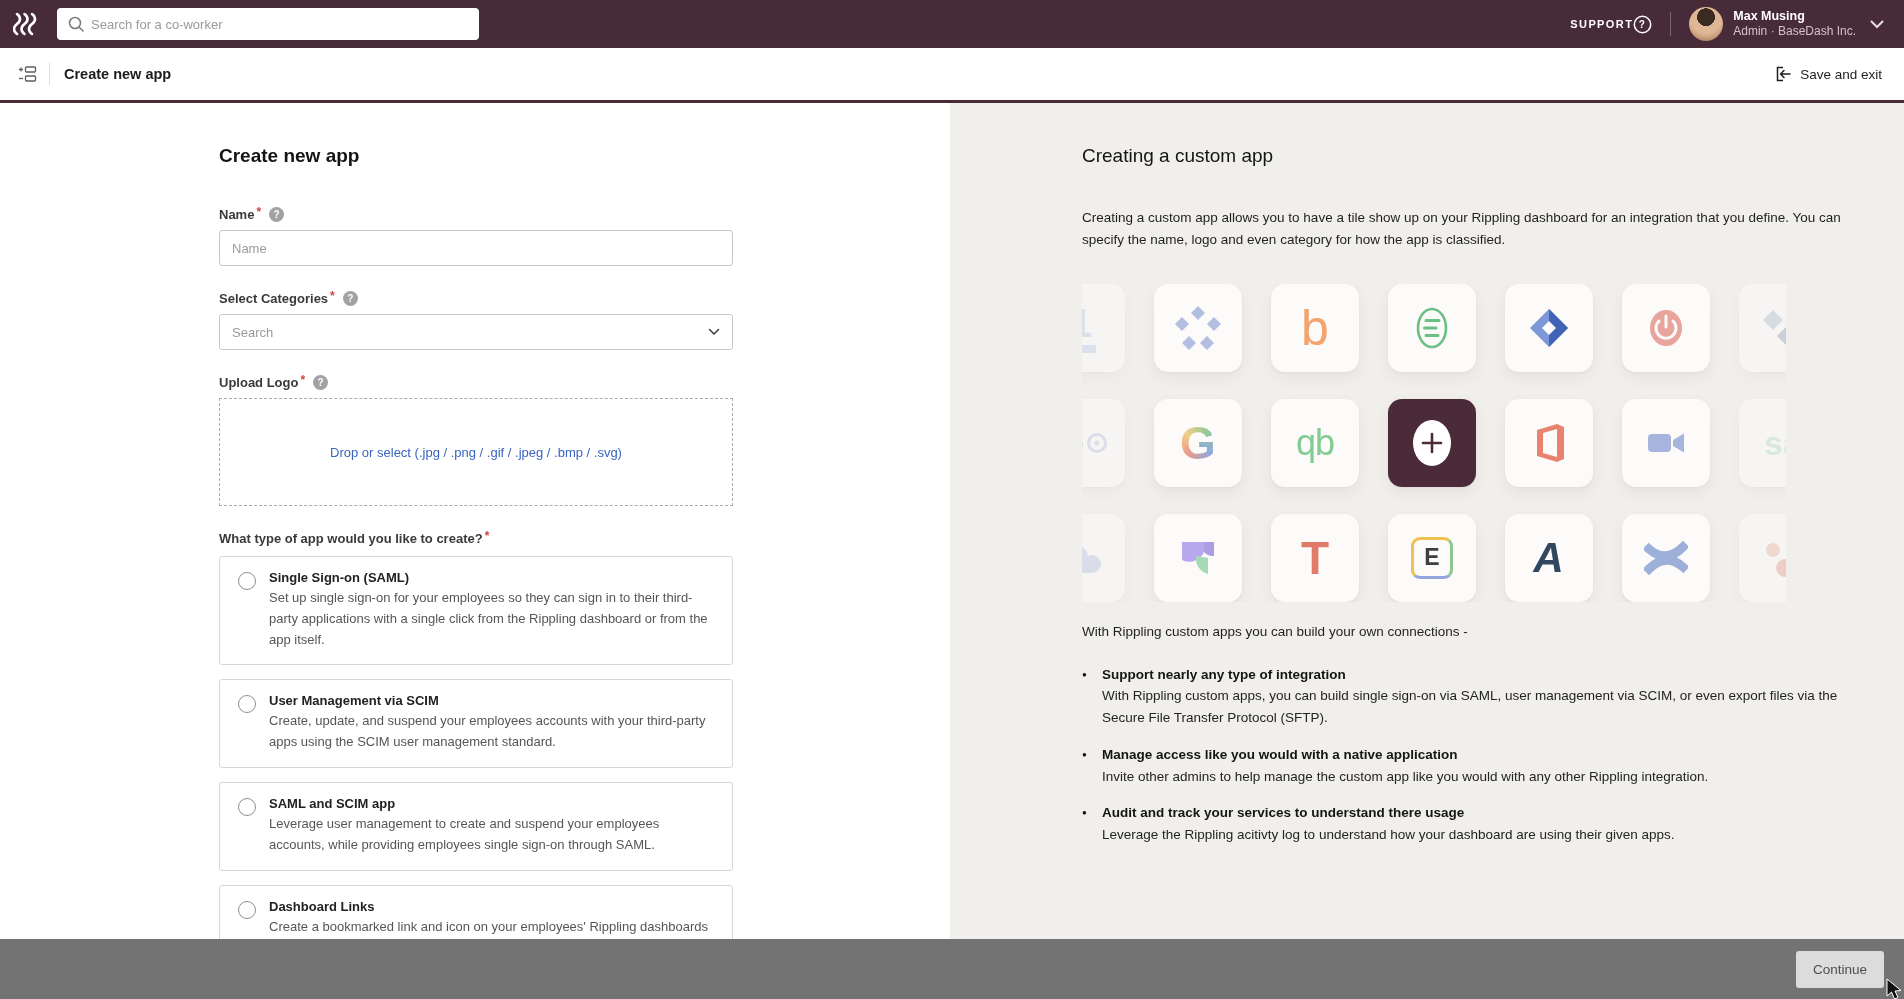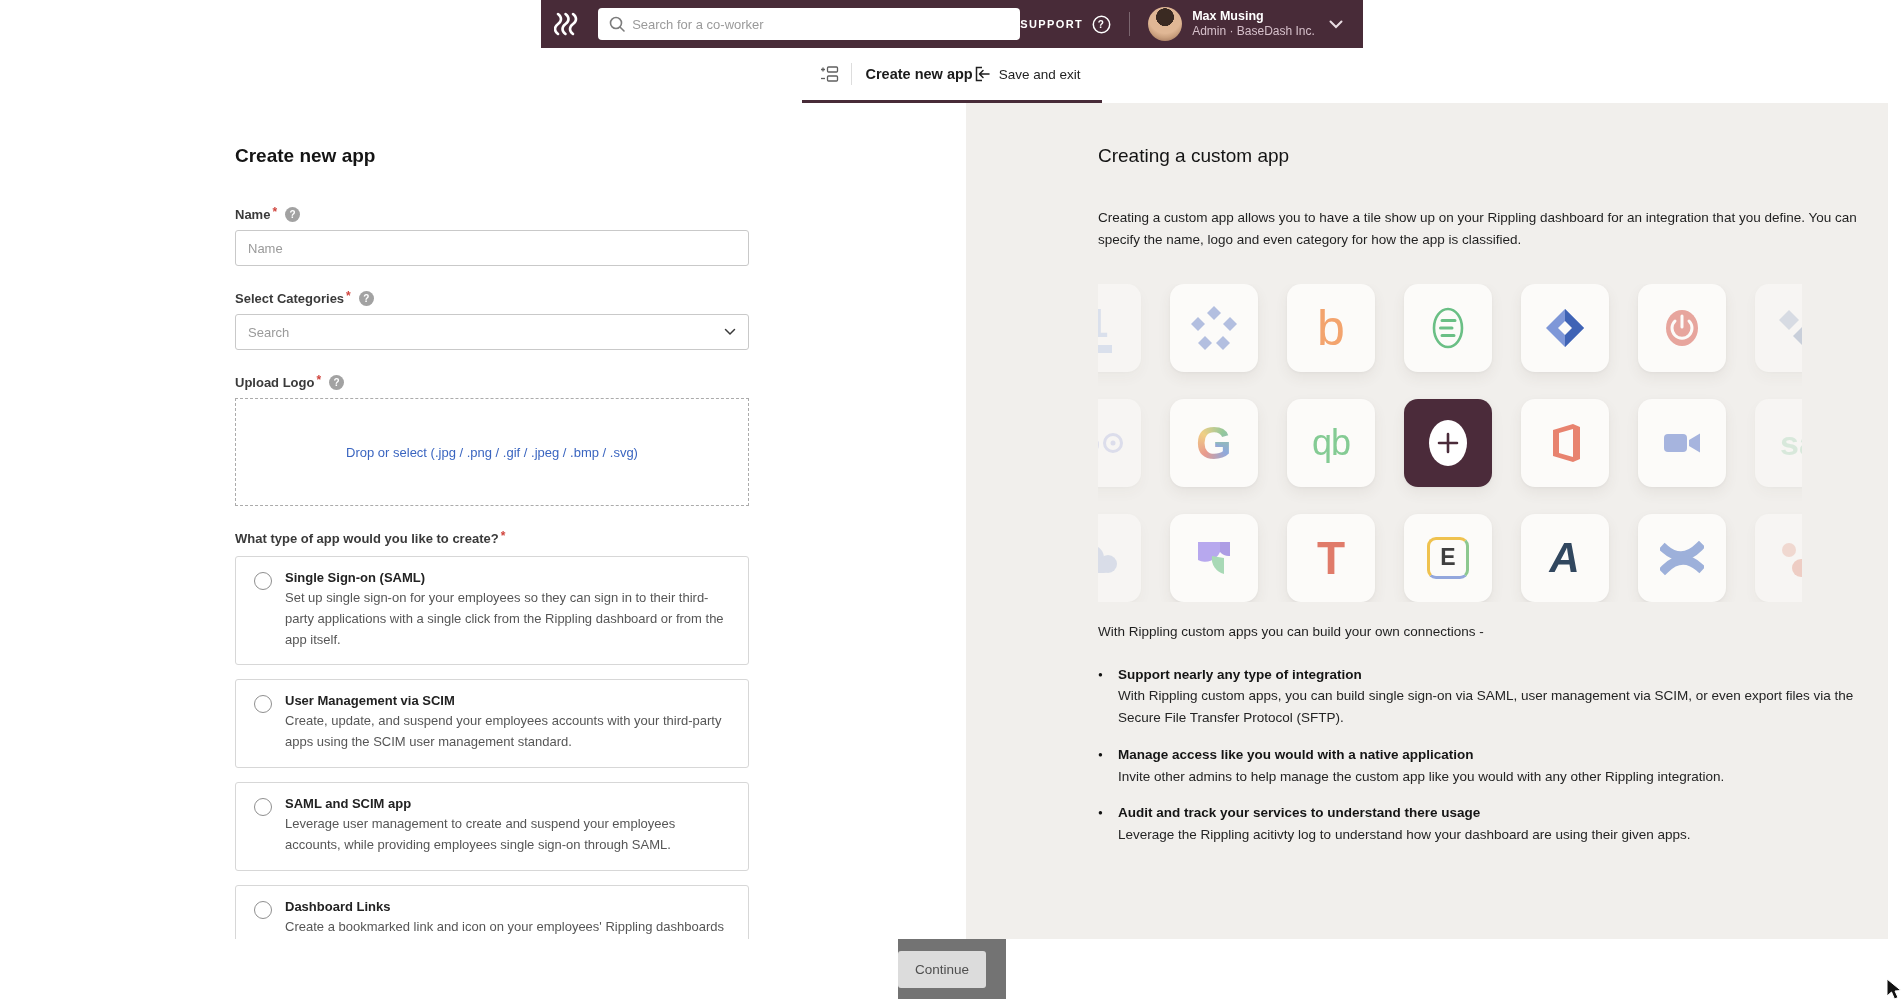--- a/index.html
+++ b/index.html
@@ -1,29 +1,29 @@
 <!DOCTYPE html>
 <html><head>
 <meta charset="utf-8">
 <style>
   * { margin:0; padding:0; box-sizing:border-box; }
   html,body { width:1904px; height:999px; overflow:hidden; background:#fff;
     font-family:"Liberation Sans", sans-serif; }
-  .app { width:1904px; height:999px; display:flex; flex-direction:column; position:relative;align-items:center; }
+  .app { width:1904px; height:999px; display:flex; flex-direction:column; position:relative; }
 
   
   .topbar { height:48px; background:#482b38; display:flex; align-items:center; flex:0 0 auto; }
   .logo { width:30px; margin-left:13px; display:flex; align-items:center; cursor:pointer; }
   .searchbox { position:relative; margin-left:14px; width:422px; height:32px; }
   .searchbox input { width:100%; height:100%; border:none; border-radius:4px; background:#fff;
     padding:0 10px 0 34px; font-size:13px; color:#333; outline:none; font-family:inherit; }
   .searchbox input::placeholder { color:#9a9a9a; }
   .search-ic { position:absolute; left:10px; top:7px; }
   .spacer { flex:1; }
-  .support { display:flex; align-items:center; gap:9px; color:#fff; font-size:11px; font-weight:700;
+  .support { display:flex; align-items:center; color:#fff; font-size:11px; font-weight:700;
     letter-spacing:1.4px; cursor:pointer; }
   .vdiv { width:1px; height:24px; background:rgba(255,255,255,.28); margin:0 18px; }
   .account { display:flex; align-items:center; cursor:pointer; margin-right:20px; }
   .avatar { width:34px; height:34px; border-radius:50%; flex:0 0 auto;
     background:radial-gradient(circle at 50% 30%, #3a2a22 0 30%, #e0b795 31% 55%, #caa07e 70%, #8a5f49 100%); }
   .acc-text { margin-left:10px; line-height:1.25; }
   .acc-name { color:#fff; font-size:12.5px; font-weight:700; }
   .acc-role { color:#d6c0cb; font-size:12px; }
   .acc-chev { margin-left:14px; }
 

